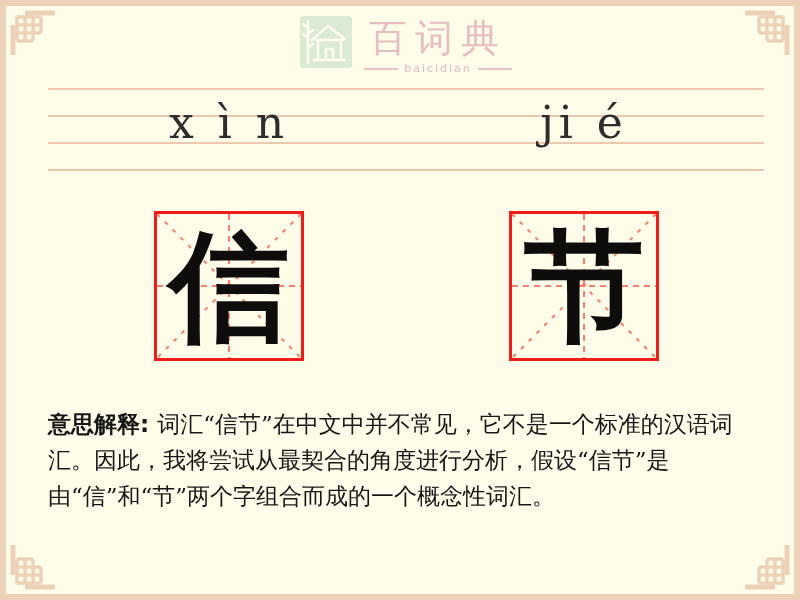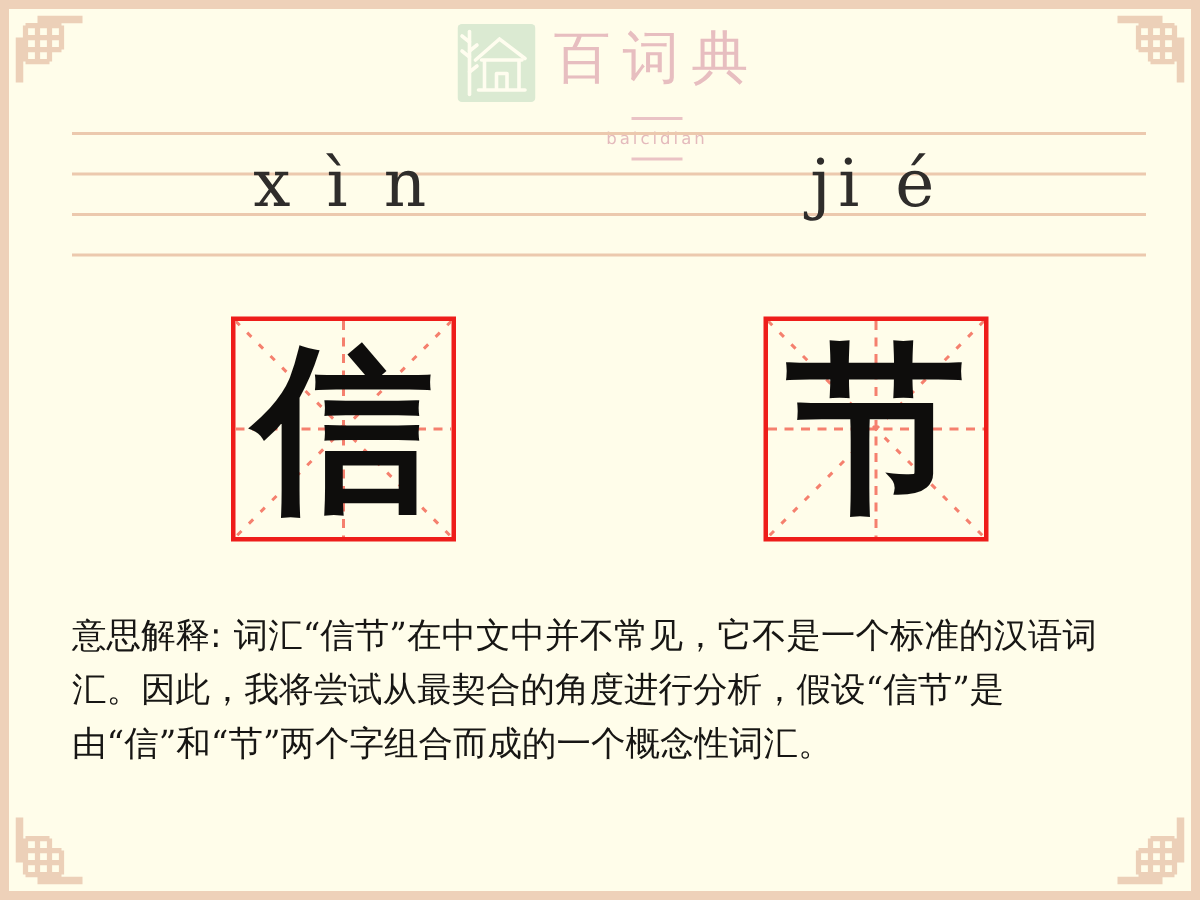--- a/index.html
+++ b/index.html
@@ -28,21 +28,21 @@
     display:flex;justify-content:center;align-items:flex-start;gap:12px;
     opacity:.92;
   }
   .logo-icon{width:52px;height:56px;flex:0 0 auto;}
   .logo-text-col{display:flex;flex-direction:column;align-items:center;}
   .logo-name{
     font-size:38px;font-weight:normal;color:#e6b9bd;
     letter-spacing:8px;line-height:44px;margin-top:2px;
     font-family:"DejaVu Serif","Liberation Serif",serif;
   }
-  .logo-sub{display:flex;align-items:center;gap:6px;margin-top:18px;flex-direction:column;}
+  .logo-sub{display:flex;align-items:center;gap:6px;margin-top:2px;}
   .logo-sub .dash{width:34px;height:2px;background:#e9bfc2;}
   .logo-sub .sub-text{
     font-size:11px;color:#e2b5b9;letter-spacing:2px;
     font-family:"DejaVu Sans","Liberation Sans",sans-serif;
   }
 
   
   .rule{position:absolute;left:42px;width:716px;height:2px;background:#ecc9ae;}
   .rule.r1{top:82px;}
   .rule.r2{top:109px;}
@@ -72,21 +72,21 @@
   }
 
   
   .definition{
     position:absolute;left:42px;top:400px;width:718px;
     font-size:23px;line-height:36px;color:#171614;
     font-family:"DejaVu Serif","Liberation Serif",serif;
     margin:0;
   }
   .def-label{
-    font-weight:normal;
+    font-weight:bold;
     font-family:"DejaVu Sans","Liberation Sans",sans-serif;
     margin-right:8px;
   }
 </style>
 </head>
 <body>
 
 <div class="page">
 
   <svg class="corner tl" viewBox="0 0 56 56" fill="none" stroke="#ecd0b8">

